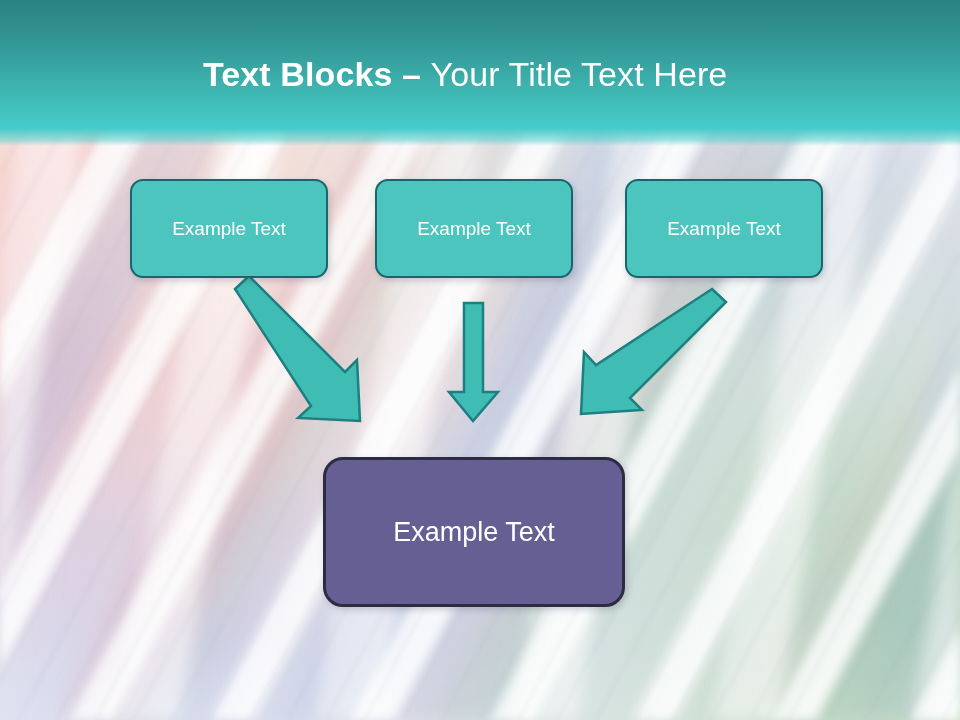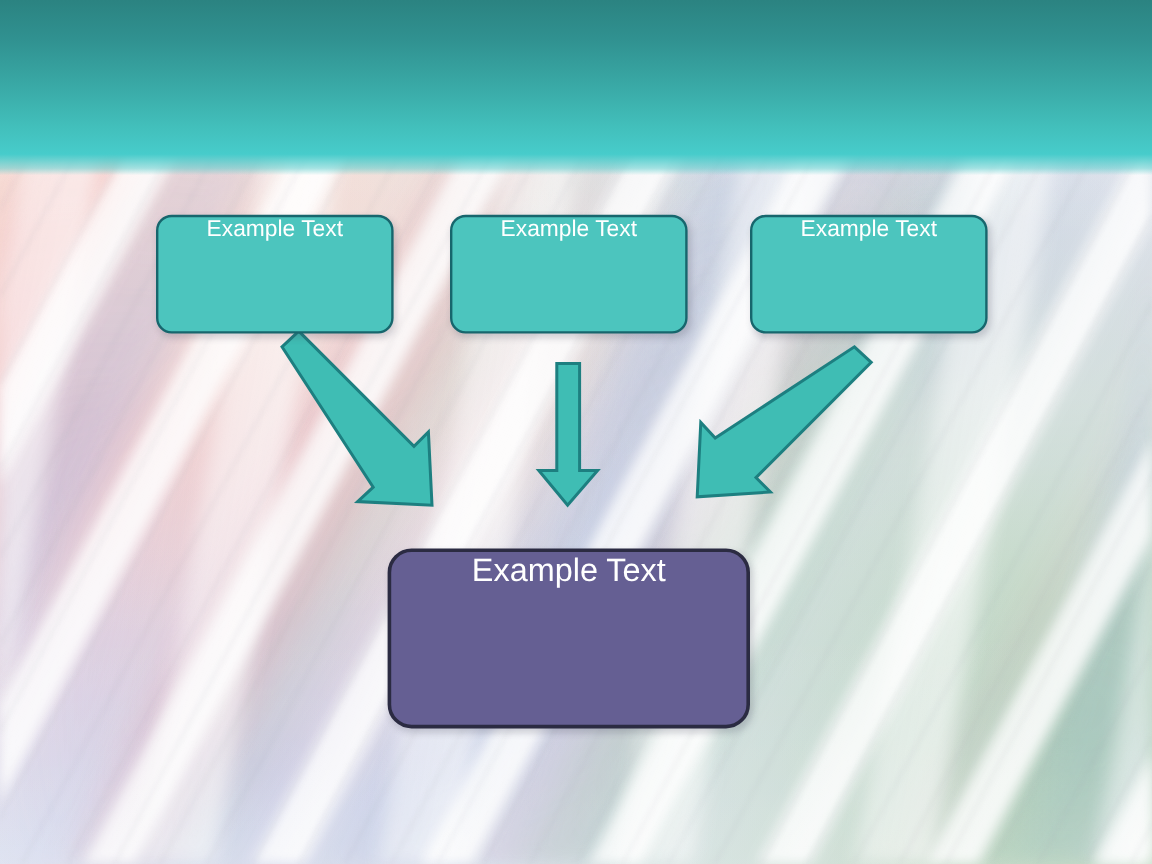--- a/index.html
+++ b/index.html
@@ -155,20 +155,21 @@
     font-stretch: condensed;
   }
   .slide-title .t-bold { font-weight: 700; }
   .slide-title .t-reg  { font-weight: 400; }
 
   
   .node {
     position: absolute;
     box-sizing: border-box;
     display: flex;
+    align-items: center;
     justify-content: center;
     color: #ffffff;
     text-align: center;
     box-shadow: 2px 3px 6px rgba(60,60,80,0.22);
   }
   .node-top {
     background: #4cc5be;
     border: 2.5px solid #17666d;
     border-radius: 13px;
     font-size: 19px;
@@ -214,20 +215,23 @@
 
   <div class="bg-layer bg-base"></div>
   <div class="bg-layer bg-colorblocks"></div>
   <div class="bg-layer bg-colorblocks-r"></div>
   <div class="bg-layer bg-bands2"></div>
   <div class="bg-layer bg-bands"></div>
   <div class="bg-layer bg-edges"></div>
   <div class="bg-layer bg-soften"></div>
 
   <div class="header-band"></div>
+  <div class="slide-title">
+    <span class="t-bold">Text Blocks </span><span class="t-bold">– </span><span class="t-reg">Your Title Text Here</span>
+  </div>
 
   <svg class="arrow-layer" viewBox="0 0 960 720" width="960" height="720" xmlns="http://www.w3.org/2000/svg">
 
     <polygon class="arrow-shape" points="235,289 249,276 345,372 357,360 360,421 298,418 311,406"></polygon>
 
     <polygon class="arrow-shape" points="464,303 483,303 483,392 498,392 473,421 449,392 464,392"></polygon>
 
     <polygon class="arrow-shape" points="712,289 726,302 630,398 642,410 581,414 584,352 596,365"></polygon>
   </svg>
 

